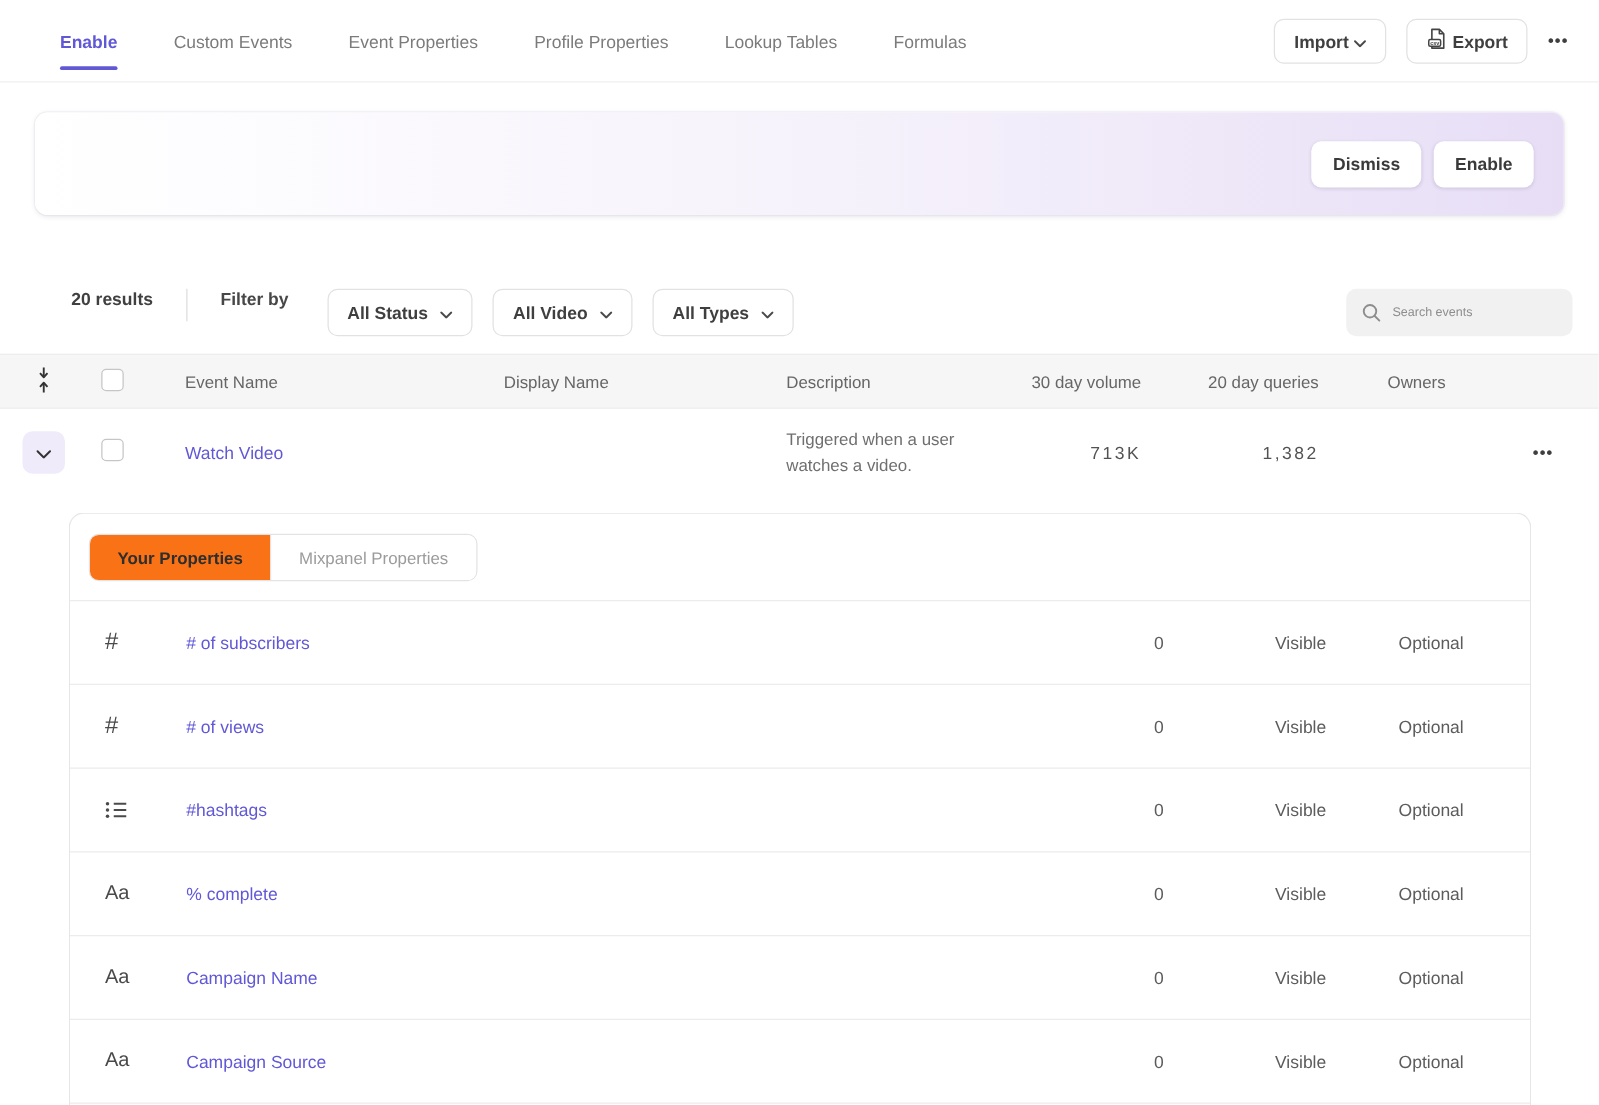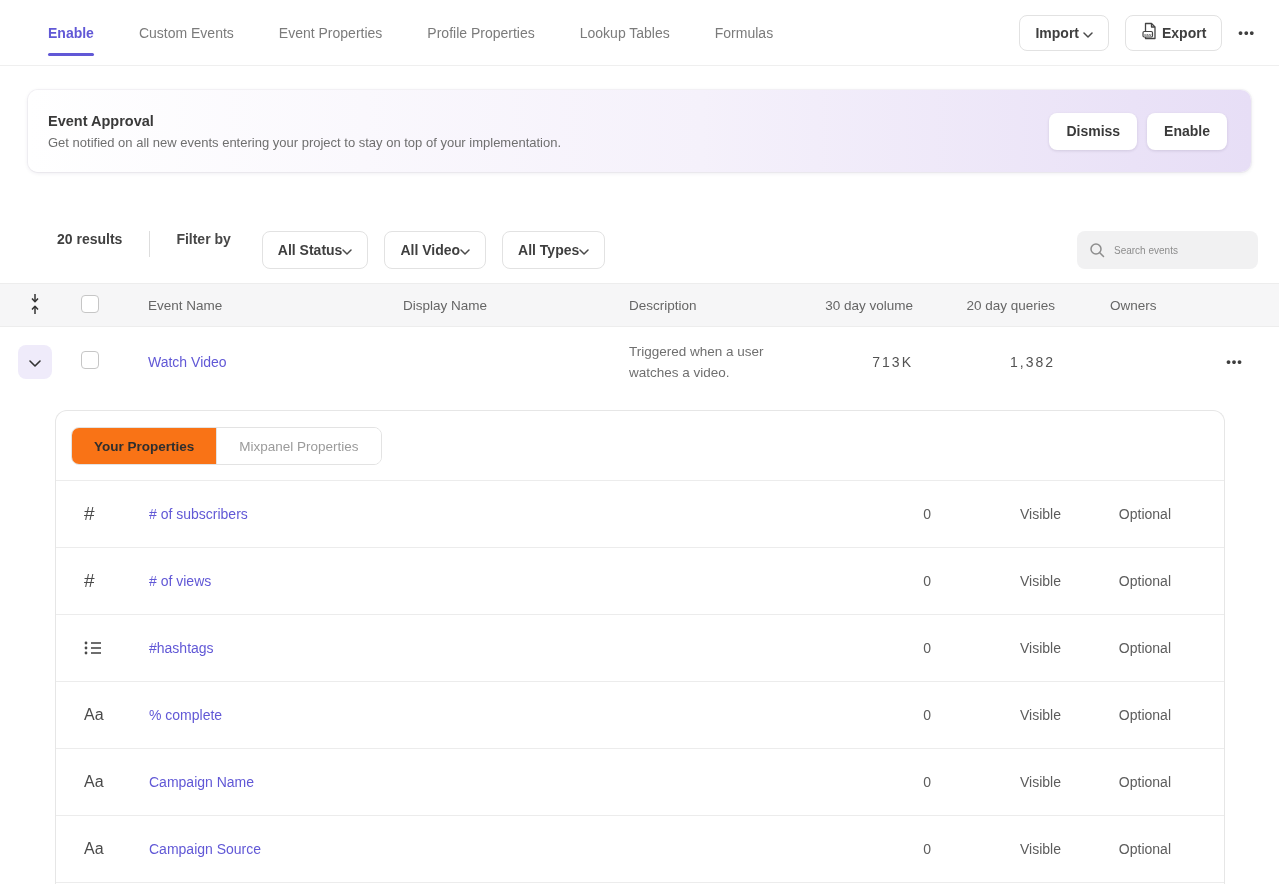--- a/index.html
+++ b/index.html
@@ -31,21 +31,21 @@
   .banner-actions { margin-left:auto; margin-right:24px; display:flex; gap:10px; }
   .banner-btn { height:37px; padding:0 17px; background:#fff; border:none; border-radius:8px;
                 font-family:"Liberation Sans",sans-serif; font-size:14px; font-weight:600; color:#3a3a3a;
                 box-shadow:0 1px 3px rgba(30,20,60,0.12); cursor:pointer; }
 
   
   .filter-row { position:absolute; top:231px; left:57px; right:21px; height:38px; display:flex; align-items:flex-start; }
   .results-count { font-size:14px; font-weight:700; color:#404040; }
   .vdivider { width:1px; height:26px; background:#ddd; margin:0 26px 0 27px; }
   .filter-by { font-size:14px; font-weight:600; color:#474747; margin-right:31px; }
-  .dropdown { display:flex; align-items:center; height:38px; padding:0 15px; border:1px solid #e2e2e2;
+  .dropdown { display:flex; align-items:center; gap:10px; height:38px; padding:0 15px; border:1px solid #e2e2e2;
               border-radius:8px; font-size:14px; font-weight:600; color:#3f3f3f; background:#fff; cursor:pointer; margin-right:16px; }
   .search-box { margin-left:auto; position:relative; width:181px; height:38px; }
   .search-box svg { position:absolute; left:12px; top:11px; }
   .search-input { width:100%; height:100%; background:#f1f1f2; border:none; border-radius:8px;
                   padding:0 10px 0 37px; font-family:"Liberation Sans",sans-serif; font-size:10px; color:#444; outline:none; }
   .search-input::placeholder { color:#8d8d8d; }
 
   
   .grid-cols { display:grid; grid-template-columns:70px 78px 255px 226px 191px 100px 142px 128px 1fr; align-items:center; }
   .table-header { position:absolute; top:283px; left:0; width:1279px; height:44px; background:#f6f6f7;
@@ -109,24 +109,20 @@
             <text x="6.8" y="13.8" font-size="4.4" text-anchor="middle" fill="#444" font-family="Liberation Sans, sans-serif">csv</text>
           </svg>
         </span>
         <span>Export</span>
       </button>
       <button class="more-btn">•••</button>
     </div>
   </div>
 
   <div class="banner">
-    <div class="banner-text">
-      <div class="banner-title">Event Approval</div>
-      <div class="banner-desc">Get notified on all new events entering your project to stay on top of your implementation.</div>
-    </div>
     <div class="banner-actions">
       <button class="banner-btn">Dismiss</button>
       <button class="banner-btn">Enable</button>
     </div>
   </div>
 
   <div class="filter-row">
     <span class="results-count">20 results</span>
     <span class="vdivider"></span>
     <span class="filter-by">Filter by</span>

